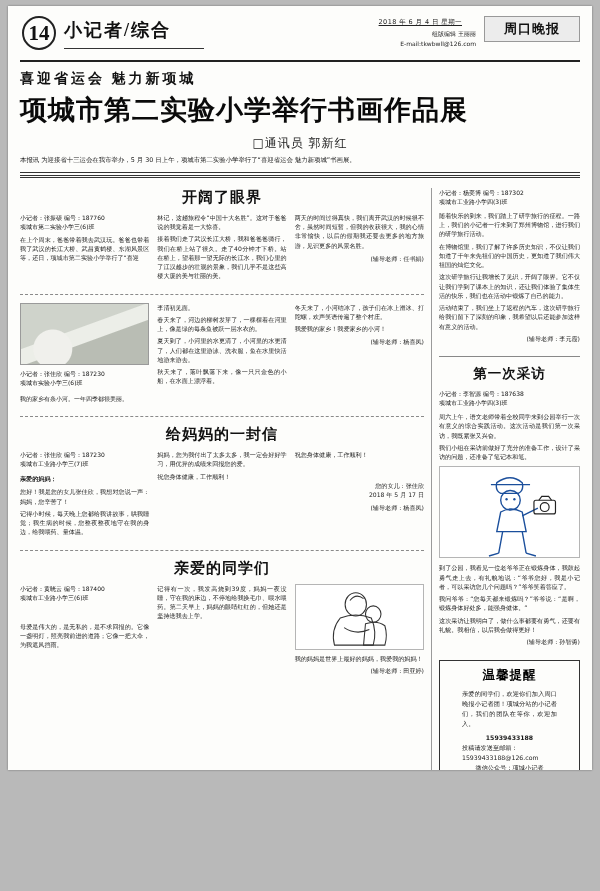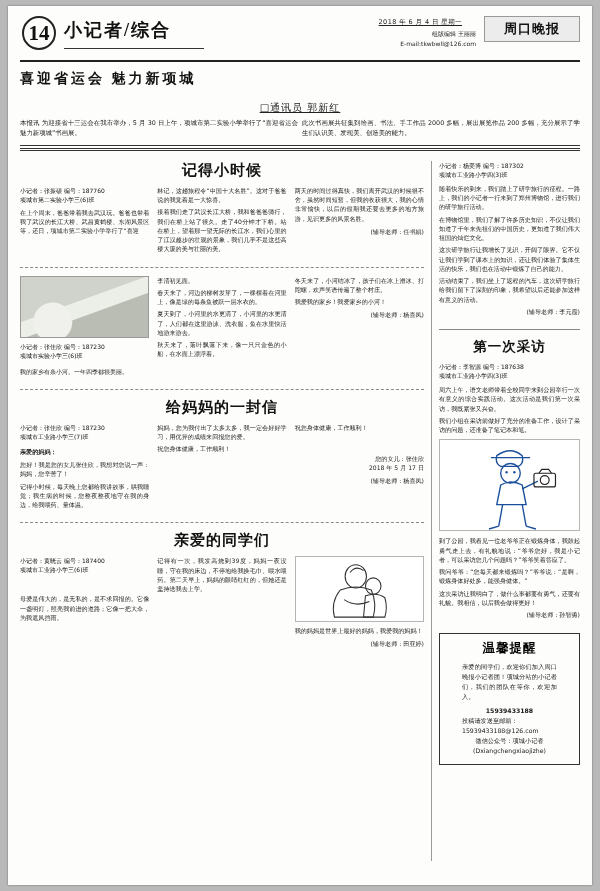--- a/index.html
+++ b/index.html
@@ -6,21 +6,21 @@
   html, body { margin:0; padding:0; }
   body {
     width:600px; height:891px;
     background:#b9b9b9;
     font-family:"DejaVu Sans","Liberation Sans",sans-serif;
     overflow:hidden;
   }
   .page {
     position:absolute;
     left:8px; top:6px;
-    width:584px; height:879px;
+    width:584px; height:764px;
     background:#fdfdfb;
     box-shadow:0 0 2px rgba(0,0,0,.4);
     overflow:hidden;
   }
   .inner { position:absolute; left:12px; top:8px; width:560px; height:863px; }
 
   
   .masthead { position:relative; height:48px; border-bottom:2px solid #222; }
   .pagenum {
     position:absolute; left:2px; top:2px; width:34px; height:34px;
@@ -45,21 +45,21 @@
   }
   .logo-box span { font-size:13px; font-weight:bold; letter-spacing:1px; font-family:"Liberation Serif",serif; color:#111; }
 
   
   .headblock { position:relative; padding:8px 0 4px; }
   .kicker { font-size:14px; font-weight:bold; letter-spacing:3px; color:#111; font-family:"Liberation Serif",serif; }
   .headline {
     font-size:27px; font-weight:bold; letter-spacing:1px; color:#0a0a0a;
     font-family:"Liberation Serif",serif; margin-top:4px; white-space:nowrap;
   }
-  .byline { text-align:center; font-size:10px; color:#222; margin:13px 0 4px; letter-spacing:1px;text-decoration:underline; }
+  .byline { text-align:center; font-size:12px; color:#222; margin:7px 0 4px; letter-spacing:1px; }
   .lede { display:flex; gap:4px; font-size:6.4px; line-height:1.55; color:#1a1a1a; text-align:justify; }
   .lede > div { flex:1; }
   .headrule { border-top:1px solid #333; margin-top:6px; }
   .headrule2 { border-top:3px double #333; margin-top:2px; }
 
   
   .body { position:relative; display:flex; margin-top:6px; height:700px; }
   .col-left { width:404px; position:relative; }
   .divider-v { width:1px; background:#9a9a9a; margin:0 7px; }
   .col-right { flex:1; position:relative; }
@@ -113,35 +113,35 @@
     <div class="md-date">2018 年 6 月 4 日  星期一</div>
     <div class="md-editor">组版编辑 王丽丽</div>
     <div class="md-mail">E-mail:tkwbwll@126.com</div>
     <div class="logo-box">
       <span>周口晚报</span>
     </div>
   </div>
 
   <div class="headblock">
     <div class="kicker">喜迎省运会 魅力新项城</div>
+    <div class="headline">项城市第二实验小学举行书画作品展</div>
     <div class="byline">□通讯员 郭新红</div>
     <div class="lede">
       <div>本报讯 为迎接省十三运会在我市举办，5 月 30 日上午，项城市第二实验小学举行了“喜迎省运会 魅力新项城”书画展。</div>
-      <div>此次书画展共征集到绘画、书法、手工作品 2000 多幅，展出展览作品 200 多幅，充分展示了学生们认识美、发现美、创造美的能力。</div>
     </div>
     <div class="headrule"></div>
     <div class="headrule2"></div>
   </div>
 
   <div class="body">
 
     <div class="col-left">
 
       <div class="article">
-        <div class="art-title">记得小时候</div>
+        <div class="art-title">开阔了眼界</div>
         <div class="cols3">
           <div>
             <div class="meta mtop">
               <div>小记者：张振硕  编号：187760</div>
               <div>项城市第二实验小学三(6)班</div>
             </div>
             <div class="txt" style="margin-top:4px">在上个周末，爸爸带着我去武汉玩。爸爸也带着我了武汉的长江大桥、武昌黄鹤楼、东湖风景区等，还日，项城市第二实验小学举行了“喜迎</div>
           </div>
           <div>
             <div class="txt">林记，这趟旅程令“中国十大名胜”。这对于爸爸说的我觉着是一大惊喜。</div>

